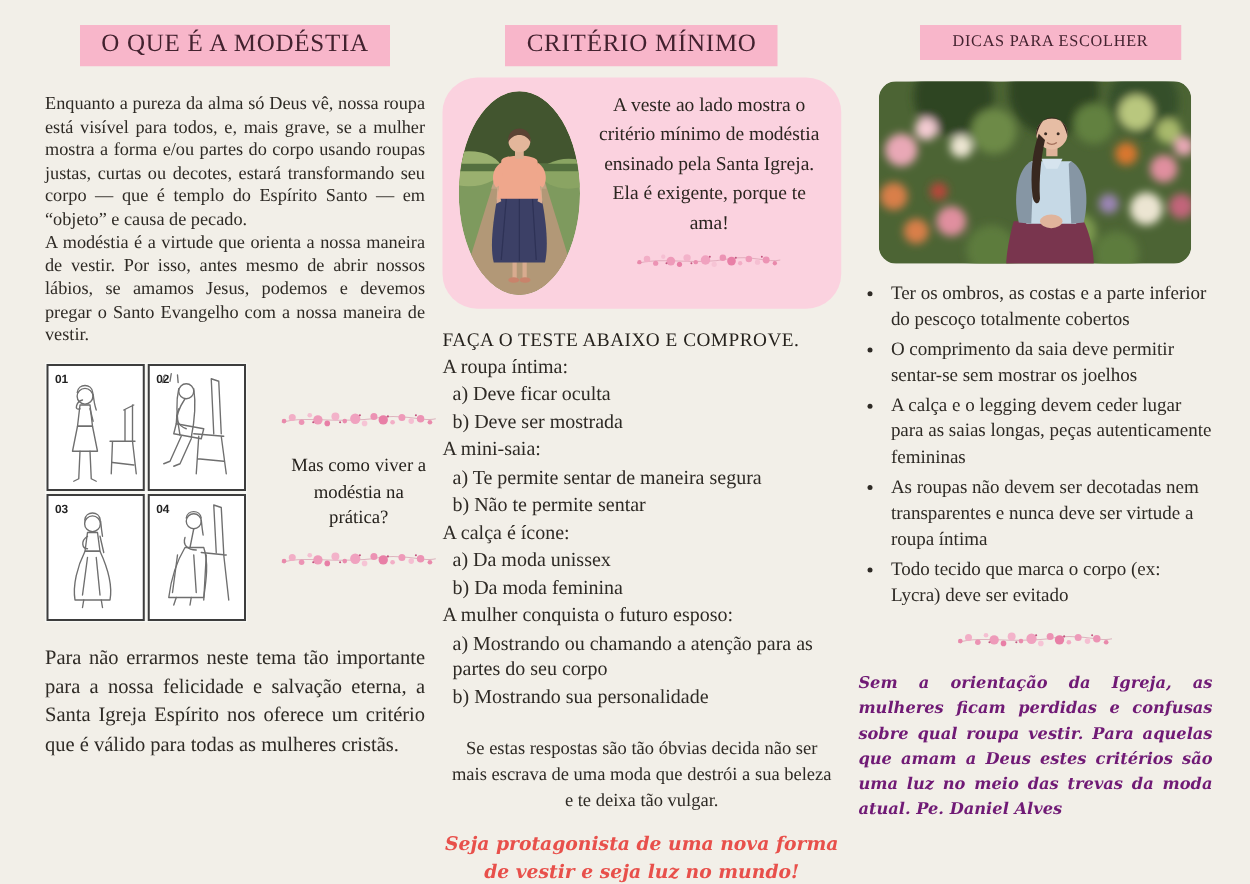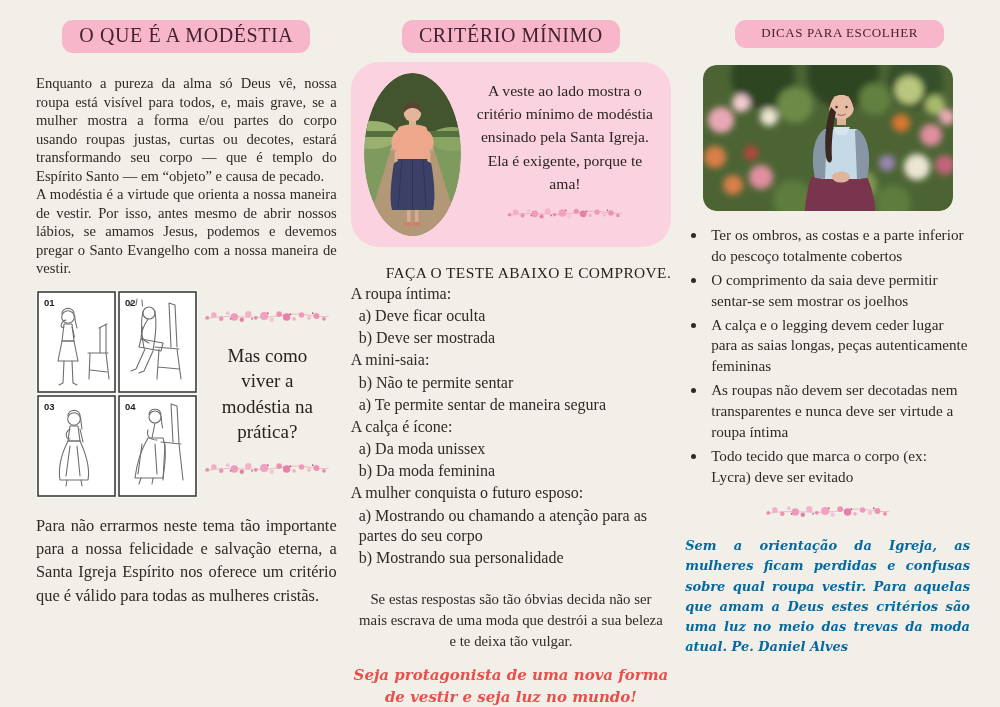--- a/index.html
+++ b/index.html
@@ -13,54 +13,53 @@
   .page { display:flex; padding:20px 30px 0 36px; gap:14px; }
   .col-left  { width:304px; }
   .col-mid   { width:324px; }
   .col-right { width:288px; }
 
   .badge-wrap { text-align:center; }
   .badge {
     display:inline-block;
     background:#f8b6ca;
     color:#43222f;
-    border-radius:11px;
+    border-radius:0;
     padding:5px 17px 7px;
     font-size:20px;
     letter-spacing:.6px;
     line-height:1.05;
   }
   .badge-two-line { font-size:13px; padding:6px 26px 8px;margin-left:24px; }
 
   .justify { text-align:justify; }
   .left-para  { font-size:14.6px; line-height:1.27; margin-top:21px; }
   .left-para2 { font-size:14.6px; line-height:1.27; }
   .left-bottom{ font-size:16.4px; line-height:1.42; margin-top:16px; }
 
-  .illu-row { display:flex; margin-top:12px; gap:0; align-items:center; }
+  .illu-row { display:flex; margin-top:12px; gap:20px; align-items:center; }
   .comic { flex:none; }
   .question-stack { flex:1; text-align:center; }
-  .question { font-size:19px; line-height:1.35; margin:9px 15px; color:#26221d; }
+  .question { font-size:15px; line-height:1.35; margin:9px 15px; color:#26221d; }
   .garland { width:138px; height:28px; }
 
   .pink-box {
     background:#fbd2df;
     border-radius:28px;
     margin-top:9px;
     padding:11px 13px;
     display:flex;
     gap:11px;
-    align-items:center;
   }
   .oval-photo { width:97px; height:163px; border-radius:50%; overflow:hidden; flex:none; }
   .box-right { flex:1; text-align:center; }
   .box-text { font-size:15.6px; line-height:1.5; color:#2b2520; }
   .box-garland { width:160px; height:26px; margin-top:5px; }
 
-  .test-heading { text-align:right; margin-top:17px; font-size:15.4px; letter-spacing:.4px; color:#26221d; }
+  .test-heading { text-align:left; margin-top:17px; font-size:15.4px; letter-spacing:.4px; color:#26221d; }
   .quiz { margin-top:2px; font-size:16px; line-height:1.26; color:#2e2a25; }
   .quiz .q   { margin-top:2px; }
   .quiz .opt { padding-left:8px; margin-top:2px; }
   .closing { text-align:center; font-size:14.8px; line-height:1.42; margin-top:21px; padding:0 6px; }
   .cta {
     text-align:center;
     color:#e8504b;
     font-weight:700;
     font-style:italic;
     font-family:"DejaVu Serif", serif;
@@ -74,21 +73,21 @@
   .bullets li { margin-bottom:3px; padding-left:4px; }
   .garland-right { text-align:center; margin-top:9px; }
   .quote {
     margin-top:7px;
     font-size:13px;
     line-height:1.55;
     text-align:justify;
     font-weight:700;
     font-style:italic;
     font-family:"DejaVu Serif", serif;
-    color:#0369a1;
+    color:#701a75;
   }
   svg text { font-family:"Liberation Sans", sans-serif; }
 </style>
 </head>
 <body>
 
 <svg width="0" height="0" style="position:absolute" aria-hidden="true">
   <defs>
     <g id="garland">
       <path d="M4,18 C28,12 58,20 88,14 C108,10 126,18 136,15" stroke="#d49aac" stroke-width="0.9" fill="none" opacity="0.7"></path>
@@ -239,22 +238,22 @@
       </div>
     </div>
 
     <div class="test-heading">FAÇA O TESTE ABAIXO E COMPROVE.</div>
 
     <div class="quiz">
       <div class="q">A roupa íntima:</div>
       <div class="opt">a) Deve ficar oculta</div>
       <div class="opt">b) Deve ser mostrada</div>
       <div class="q">A mini-saia:</div>
+      <div class="opt">a) Te permite sentar de maneira segura</div>
       <div class="opt">b) Não te permite sentar</div>
-      <div class="opt">a) Te permite sentar de maneira segura</div>
       <div class="q">A calça é ícone:</div>
       <div class="opt">a) Da moda unissex</div>
       <div class="opt">b) Da moda feminina</div>
       <div class="q">A mulher conquista o futuro esposo:</div>
       <div class="opt">a) Mostrando ou chamando a atenção para as partes do seu corpo</div>
       <div class="opt">b) Mostrando sua personalidade</div>
     </div>
 
     <p class="closing">Se estas respostas são tão óbvias decida não ser mais escrava de uma moda que destrói a sua beleza e te deixa tão vulgar.</p>
     <p class="cta">Seja protagonista de uma nova forma de vestir e seja luz no mundo!</p>

